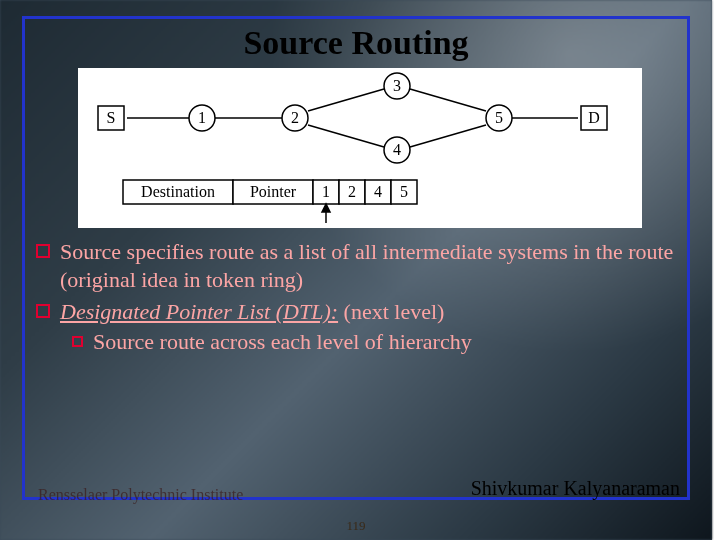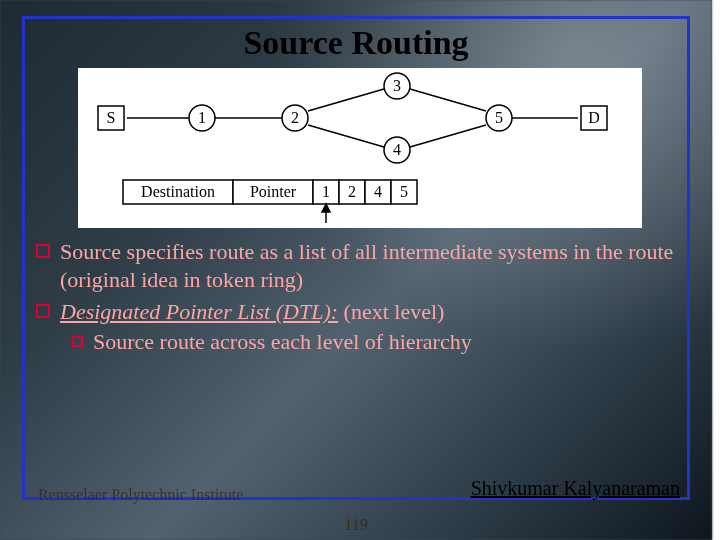--- a/index.html
+++ b/index.html
@@ -61,27 +61,26 @@
     opacity: 0.7;
     font-family: Georgia, "Times New Roman", serif;
     margin-left: 10px;
   }
   .footer-right {
     position: absolute;
     right: 32px; bottom: 40px;
     font-size: 20px;
     color: #000;
     font-family: "Times New Roman", serif;
-    text-decoration: underline;
   }
   .page-num {
     position: absolute;
     left: 50%; transform: translateX(-50%);
     bottom: 6px;
-    font-size: 16px;
+    font-size: 13px;
     color: #3a2a18;
     text-align: center;
   }
 </style>
 </head>
 <body>
 
 <div class="stage">
   <div class="bg"></div>
   <div class="frame"></div>

